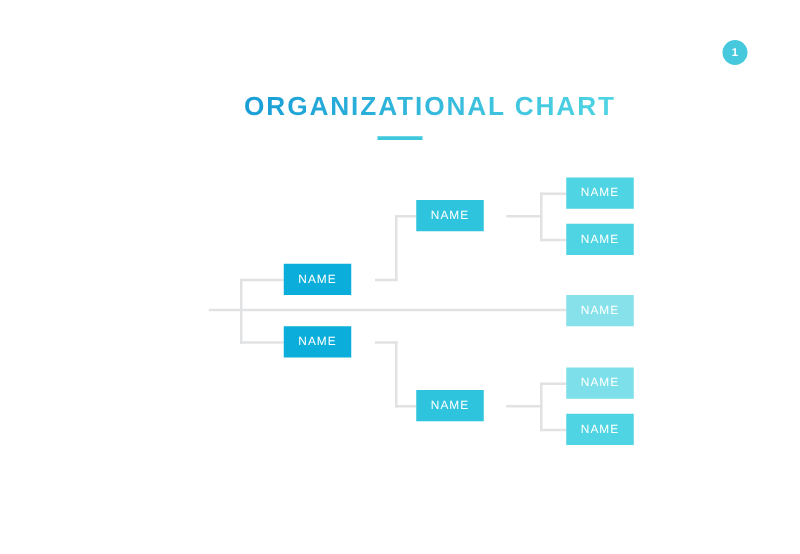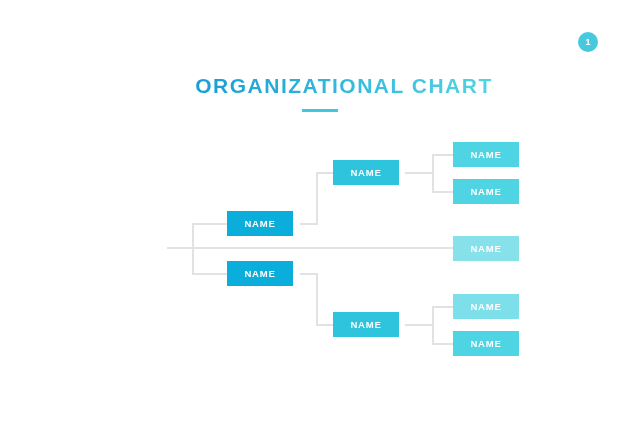--- a/index.html
+++ b/index.html
@@ -43,23 +43,23 @@
     background: var(--underline, #3EC8DE);
   }
 
   
   .conn { position: absolute; background: var(--connector, #E1E2E3); }
   .conn.h { height: 2px; }
   .conn.v { width: 2px; }
 
   
   .node {
-    position: absolute; width: 66px; height: 25px;
+    position: absolute; width: 54px; height: 25px;
     display: flex; align-items: center; justify-content: center;
-    color: #ffffff; font-size: 9.5px; font-weight: bold;
+    color: #ffffff; font-size: 9.5px; font-weight: normal;
     letter-spacing: 0.8px;
   }
   .n-ceo           { left: 94px;  top: 236px; background: var(--ceo, #1294D4); }
   .n-manager-top   { left: 227px; top: 211px; background: var(--level2, #0BAEDA); }
   .n-manager-bot   { left: 227px; top: 261px; background: var(--level2, #0BAEDA); }
   .n-lead-top      { left: 333px; top: 160px; background: var(--level3, #2EC4DE); }
   .n-lead-bot      { left: 333px; top: 312px; background: var(--level3, #2EC4DE); }
   .n-member-1      { left: 453px; top: 142px; background: var(--l4-medium, #4ED4E2); }
   .n-member-2      { left: 453px; top: 179px; background: var(--l4-medium, #4ED4E2); }
   .n-member-3      { left: 453px; top: 236px; background: var(--l4-light, #86E1EB); }

